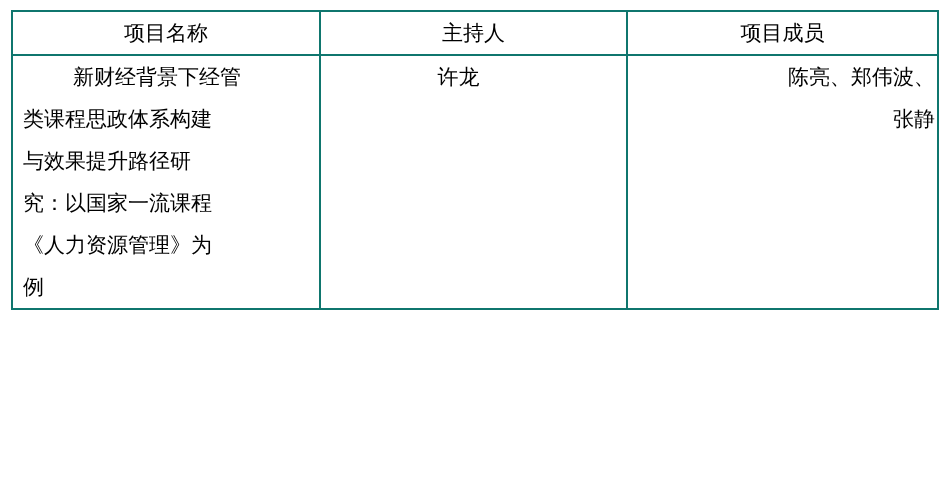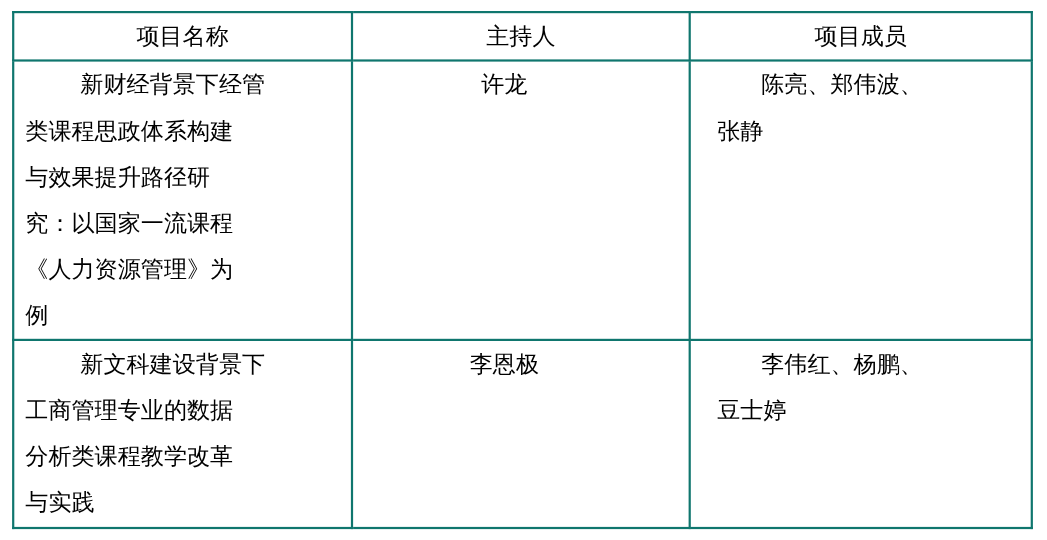--- a/index.html
+++ b/index.html
@@ -59,21 +59,21 @@
     border-radius: 19px;
   }
   td.cell-leader {
     padding: 0 30px 16px 0;
     text-align: center;
   }
   td.cell-members {
     padding: 0 2px 0 24px;
     text-indent: 40px;
     white-space: pre-line;
-    text-align: left;
+    text-align: right;
   }
 </style>
 </head>
 <body>
 
 <div class="page">
   <table class="doc-table">
     <colgroup>
       <col style="width:308px">
       <col style="width:307px">
@@ -91,24 +91,15 @@
         <td class="cell cell-name">新财经背景下经管
 类课程思政体系构建
 与效果提升路径研
 究：以国家一流课程
 《人力资源管理》为
 例</td>
         <td class="cell cell-leader">许龙</td>
         <td class="cell cell-members">陈亮、郑伟波、
 张静</td>
       </tr>
-      <tr class="data-row-2">
-        <td class="cell cell-name">新文科建设背景下
-工商管理专业的数据
-分析类课程教学改革
-与实践</td>
-        <td class="cell cell-leader">李恩极</td>
-        <td class="cell cell-members">李伟红、杨鹏、
-豆士婷</td>
-      </tr>
     </tbody>
   </table>
 </div>
 
 </body></html>

